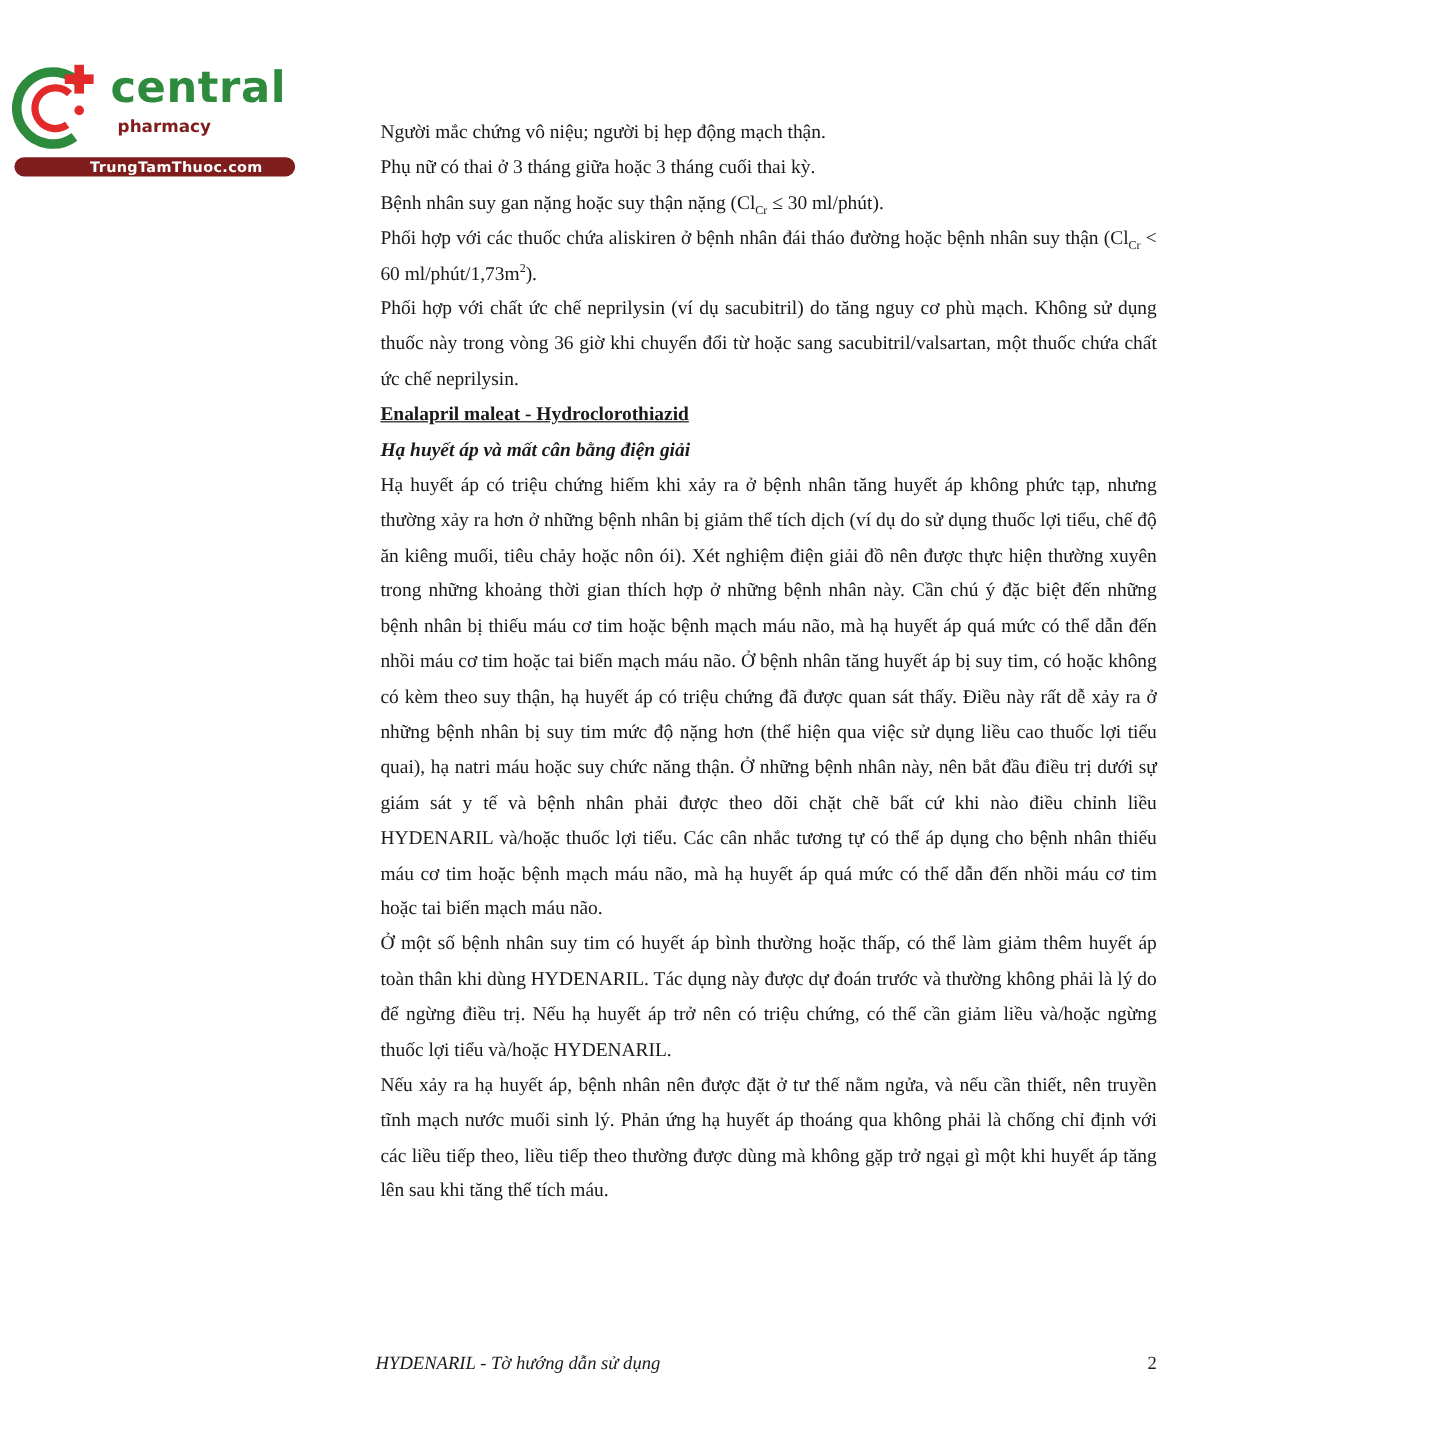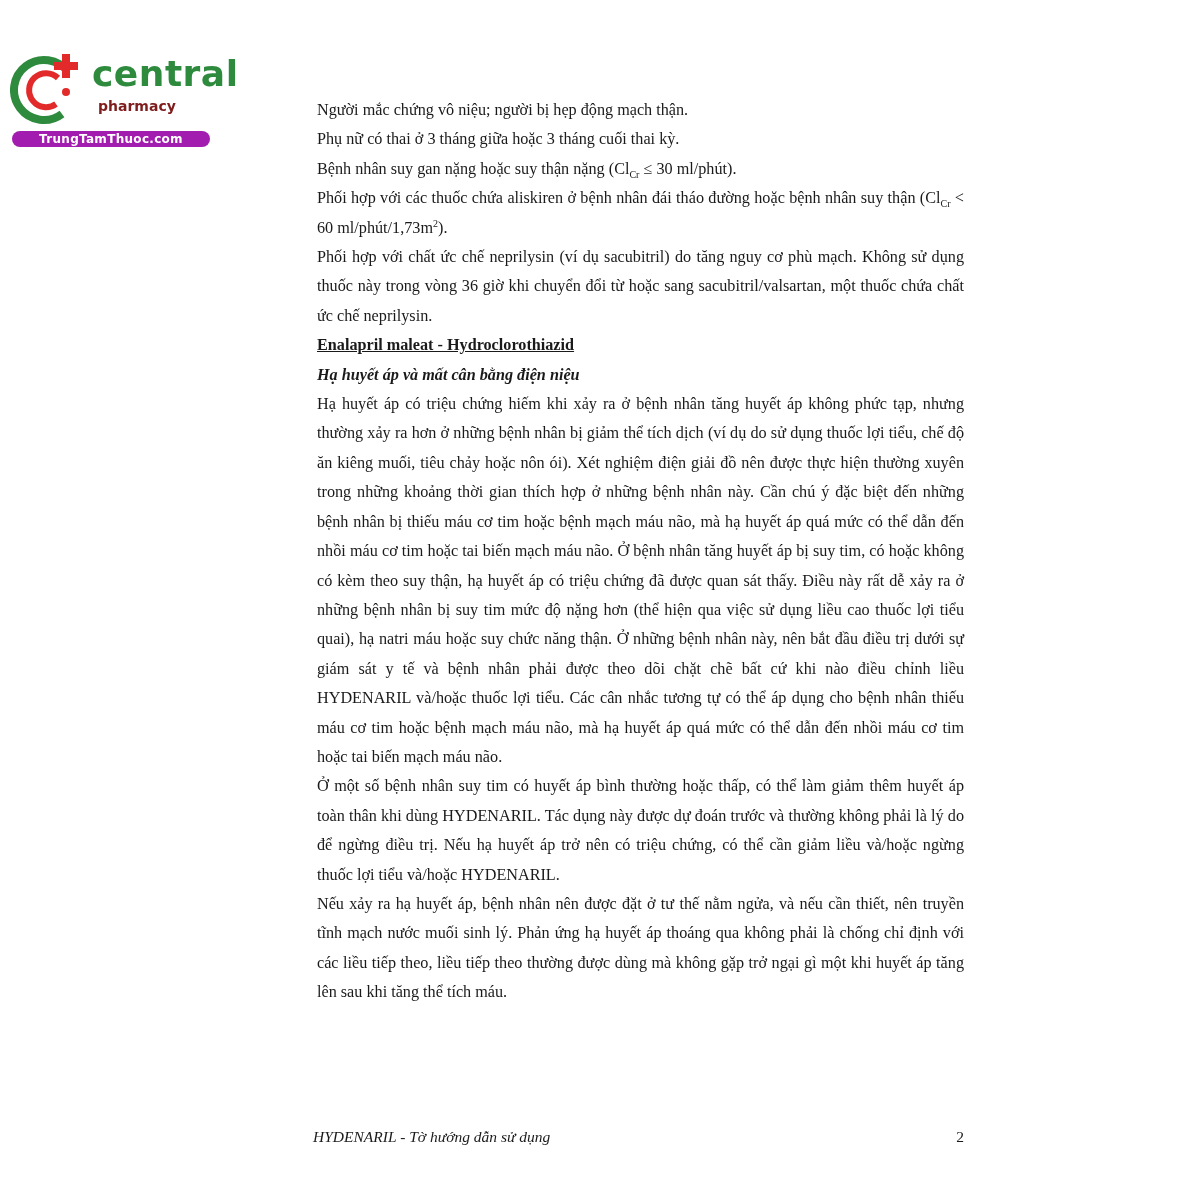--- a/index.html
+++ b/index.html
@@ -1,20 +1,20 @@
 <!DOCTYPE html>
 <html><head>
 <meta charset="utf-8">
 <style>
   html, body { margin:0; padding:0; background:#ffffff; }
   body { width:1200px; height:1200px; position:relative; overflow:hidden; font-family:"Liberation Serif", serif; color:#1a1a1a; }
   .logo { position:absolute; left:10px; top:50px; width:205px; height:100px; }
   .logo-text-central { position:absolute; left:82px; top:6px; font-family:"DejaVu Sans", sans-serif; font-weight:bold; font-size:36px; color:#2e8b3e; letter-spacing:0.5px; line-height:1; }
   .logo-text-pharmacy { position:absolute; left:88px; top:49px; font-family:"DejaVu Sans", sans-serif; font-weight:bold; font-size:14px; color:#7f1d1d; line-height:1;text-align:center; }
-  .logo-badge { position:absolute; left:2px; top:81px; width:198px; height:16px; border-radius:8px; background:#a21caf; color:#fff; font-family:"DejaVu Sans", sans-serif; font-weight:bold; font-size:12px; text-align:center; line-height:16px; letter-spacing:0.3px; }
+  .logo-badge { position:absolute; left:2px; top:81px; width:198px; height:16px; border-radius:8px; background:#7f1d1d; color:#fff; font-family:"DejaVu Sans", sans-serif; font-weight:bold; font-size:12px; text-align:center; line-height:16px; letter-spacing:0.3px;padding-left:36px; }
   .logo-mark { position:absolute; left:0; top:0; width:80px; height:80px; }
 
   .content { position:absolute; left:317px; top:96px; width:647px; font-size:16.2px; line-height:29.4px; text-align:justify; }
   .content p { margin:0; }
   .heading { margin-left:-20px !important; font-weight:bold; }
   .subhead-u { font-weight:bold; text-decoration:underline; }
   .subhead-i { font-weight:bold; font-style:italic; }
   sub, sup { font-size:10px; line-height:0; }
 
   .footer { position:absolute; left:313px; top:1128px; width:651px; font-size:15.5px; }
@@ -37,21 +37,21 @@
   <div class="logo-badge">TrungTamThuoc.com</div>
 </div>
 
 <div class="content">
   <p>Người mắc chứng vô niệu; người bị hẹp động mạch thận.</p>
   <p>Phụ nữ có thai ở 3 tháng giữa hoặc 3 tháng cuối thai kỳ.</p>
   <p><span>Bệnh nhân suy gan nặng hoặc suy thận nặng (Cl</span><sub>Cr</sub><span> ≤ 30 ml/phút).</span></p>
   <p><span>Phối hợp với các thuốc chứa aliskiren ở bệnh nhân đái tháo đường hoặc bệnh nhân suy thận (Cl</span><sub>Cr</sub><span> &lt; 60 ml/phút/1,73m</span><sup>2</sup><span>).</span></p>
   <p>Phối hợp với chất ức chế neprilysin (ví dụ sacubitril) do tăng nguy cơ phù mạch. Không sử dụng thuốc này trong vòng 36 giờ khi chuyển đổi từ hoặc sang sacubitril/valsartan, một thuốc chứa chất ức chế neprilysin.</p>
   <p class="subhead-u">Enalapril maleat - Hydroclorothiazid</p>
-  <p class="subhead-i">Hạ huyết áp và mất cân bằng điện niệu</p>
+  <p class="subhead-i">Hạ huyết áp và mất cân bằng điện giải</p>
   <p>Hạ huyết áp có triệu chứng hiếm khi xảy ra ở bệnh nhân tăng huyết áp không phức tạp, nhưng thường xảy ra hơn ở những bệnh nhân bị giảm thể tích dịch (ví dụ do sử dụng thuốc lợi tiểu, chế độ ăn kiêng muối, tiêu chảy hoặc nôn ói). Xét nghiệm điện giải đồ nên được thực hiện thường xuyên trong những khoảng thời gian thích hợp ở những bệnh nhân này. Cần chú ý đặc biệt đến những bệnh nhân bị thiếu máu cơ tim hoặc bệnh mạch máu não, mà hạ huyết áp quá mức có thể dẫn đến nhồi máu cơ tim hoặc tai biến mạch máu não. Ở bệnh nhân tăng huyết áp bị suy tim, có hoặc không có kèm theo suy thận, hạ huyết áp có triệu chứng đã được quan sát thấy. Điều này rất dễ xảy ra ở những bệnh nhân bị suy tim mức độ nặng hơn (thể hiện qua việc sử dụng liều cao thuốc lợi tiểu quai), hạ natri máu hoặc suy chức năng thận. Ở những bệnh nhân này, nên bắt đầu điều trị dưới sự giám sát y tế và bệnh nhân phải được theo dõi chặt chẽ bất cứ khi nào điều chỉnh liều HYDENARIL và/hoặc thuốc lợi tiểu. Các cân nhắc tương tự có thể áp dụng cho bệnh nhân thiếu máu cơ tim hoặc bệnh mạch máu não, mà hạ huyết áp quá mức có thể dẫn đến nhồi máu cơ tim hoặc tai biến mạch máu não.</p>
   <p>Ở một số bệnh nhân suy tim có huyết áp bình thường hoặc thấp, có thể làm giảm thêm huyết áp toàn thân khi dùng HYDENARIL. Tác dụng này được dự đoán trước và thường không phải là lý do để ngừng điều trị. Nếu hạ huyết áp trở nên có triệu chứng, có thể cần giảm liều và/hoặc ngừng thuốc lợi tiểu và/hoặc HYDENARIL.</p>
   <p>Nếu xảy ra hạ huyết áp, bệnh nhân nên được đặt ở tư thế nằm ngửa, và nếu cần thiết, nên truyền tĩnh mạch nước muối sinh lý. Phản ứng hạ huyết áp thoáng qua không phải là chống chỉ định với các liều tiếp theo, liều tiếp theo thường được dùng mà không gặp trở ngại gì một khi huyết áp tăng lên sau khi tăng thể tích máu.</p>
 </div>
 
 <div class="footer">
   <span class="footer-title">HYDENARIL - Tờ hướng dẫn sử dụng</span>
   <span class="footer-page">2</span>
 </div>
 

